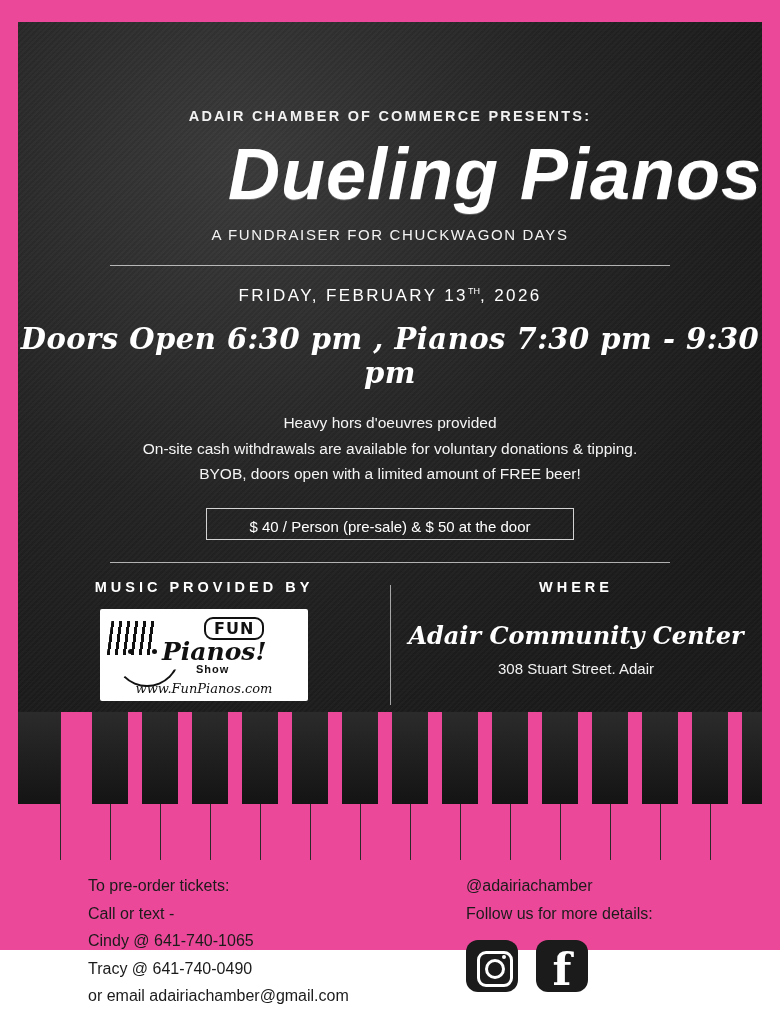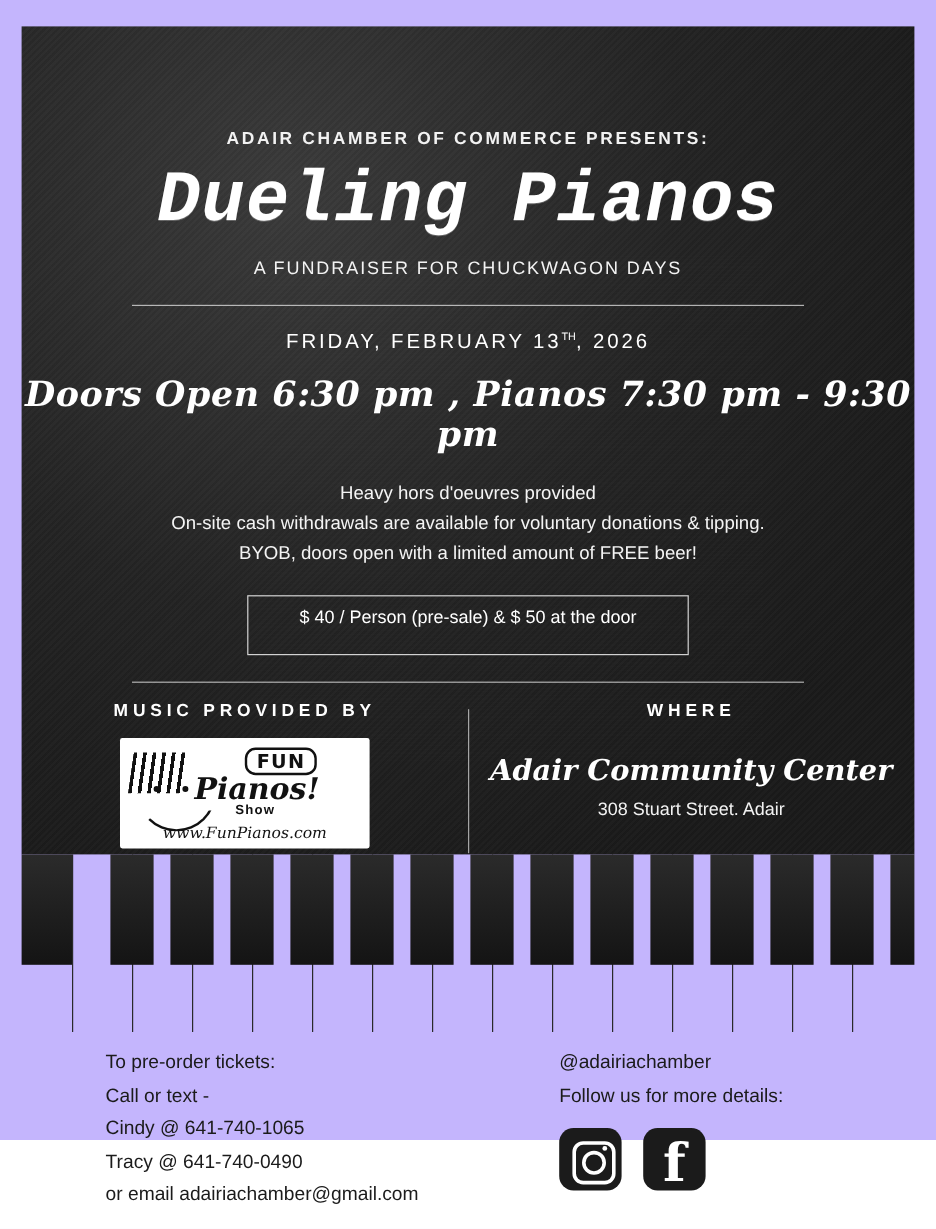--- a/index.html
+++ b/index.html
@@ -10,21 +10,21 @@
   body {
     width: 780px;
     height: 1024px;
     font-family: "Liberation Sans", sans-serif;
     overflow: hidden;
   }
   .page {
     position: relative;
     width: 780px;
     height: 950px;
-    background: #c4b5fd;
+    background: #ec4899;
   }
 
   
   .poster {
     position: absolute;
     left: 18px;
     top: 22px;
     width: 744px;
     height: 690px;
     background:
@@ -45,26 +45,26 @@
 
   .presents {
     text-align: center;
     margin-top: 86px;
     font-size: 14.5px;
     letter-spacing: 2.2px;
     font-weight: 600;
     color: #f2f2f2;
   }
   .title {
-    text-align: center;
+    text-align: right;
     margin-top: 16px;
-    font-family: Liberation Mono, monospace;
+    font-family: Liberation Sans, sans-serif;
     font-style: italic;
     font-weight: bold;
-    font-size: 60px;
+    font-size: 72px;
     line-height: .95;
     letter-spacing: 1px;
     text-shadow: 0 1px 0 rgba(255,255,255,.25);
   }
   .subtitle {
     text-align: center;
     margin-top: 18px;
     font-size: 15px;
     letter-spacing: 1.6px;
     font-weight: 500;
@@ -98,21 +98,21 @@
     margin-top: 20px;
     font-size: 15.5px;
     line-height: 1.62;
     color: #f4f4f4;
   }
   .price-box {
     margin: 22px auto 0 auto;
     width: 358px;
     border: 1px solid rgba(255,255,255,.8);
     text-align: center;
-    padding: 9px 4px 22px 4px;
+    padding: 9px 4px 4px 4px;
     font-size: 15px;
   }
   .rule2 {
     width: 560px;
     height: 1px;
     background: rgba(255,255,255,.65);
     margin: 22px auto 0 auto;
   }
 
   .cols {

